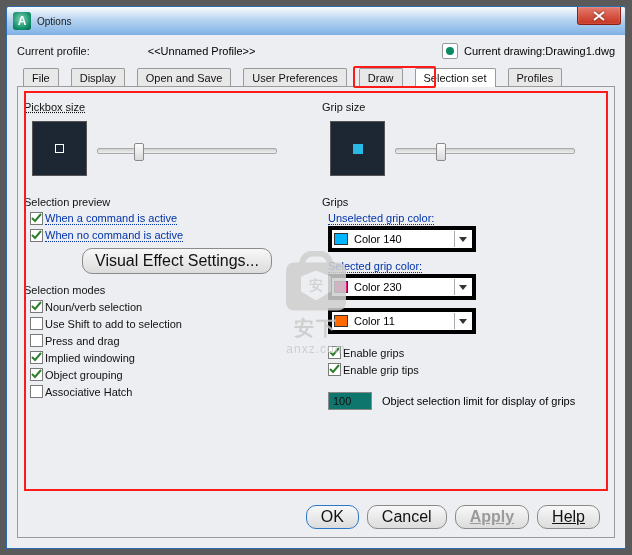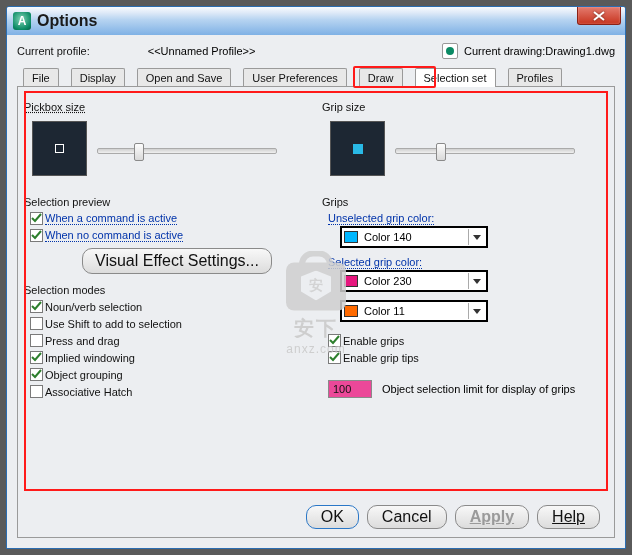--- a/index.html
+++ b/index.html
@@ -48,22 +48,21 @@
   .titlebar .app-icon {
     width: 18px; height: 18px;
     background: radial-gradient(circle at 45% 40%, #7fd3b5 0, #0a8a64 70%, #065c42 100%);
     border-radius: 3px;
     margin-right: 6px;
     display:flex;align-items:center;justify-content:center;
     color:#fff;font-weight:bold;font-size:12px;
   }
   .titlebar .title {
     color: #1a1a1a;
-    font-size: 16px;
-    font-weight: bold;
+    font-size: 10px;
   }
   .titlebar .close-btn {
     position: absolute;
     right: 4px;
     top: 0px;
     width: 44px; height: 18px;
     background: linear-gradient(to bottom, var(--close-grad-top), var(--close-grad-bot));
     border: 1px solid #8a2116;
     border-top: none;
     border-radius: 0 0 3px 3px;
@@ -208,31 +207,31 @@
     position:absolute;
     right:14px;
     bottom:8px;
     display:flex;gap:8px;align-items:center;
   }
   .btn .ul { text-decoration: underline; }
   .btn.disabled { color:#9a9a9a;font-weight:bold; }
 
   .color-select {
     display:inline-flex;align-items:center;
-    border:2px solid #000000;background:#fff;
-    padding:1px 2px 1px 2px;width:148px;margin-left:12px;
+    border:4px solid #000000;background:#fff;
+    padding:1px 2px 1px 2px;width:148px;
   }
   .color-select .swatch {width:14px;height:12px;margin-right:6px;border:1px solid #333;}
   .color-select .txt {flex:1;}
   .color-select .caret {width:16px;height:16px;border-left:1px solid #aaa;
     display:flex;align-items:center;justify-content:center;}
   .color-select .caret::after{content:"";border-left:4px solid transparent;border-right:4px solid transparent;border-top:5px solid #333;}
 
   .num-input {
-    width:44px;border:1px solid #8a8a8a;background:#ec4899;
+    width:44px;border:1px solid #8a8a8a;background:#0f766e;
     padding:2px 4px;color:#111;font-size:11px;
   }
 
   .section-gap {height:8px;}
 
   
   .watermark {
     position:absolute;
     left:50%;top:48%;
     transform:translate(-50%,-50%);

